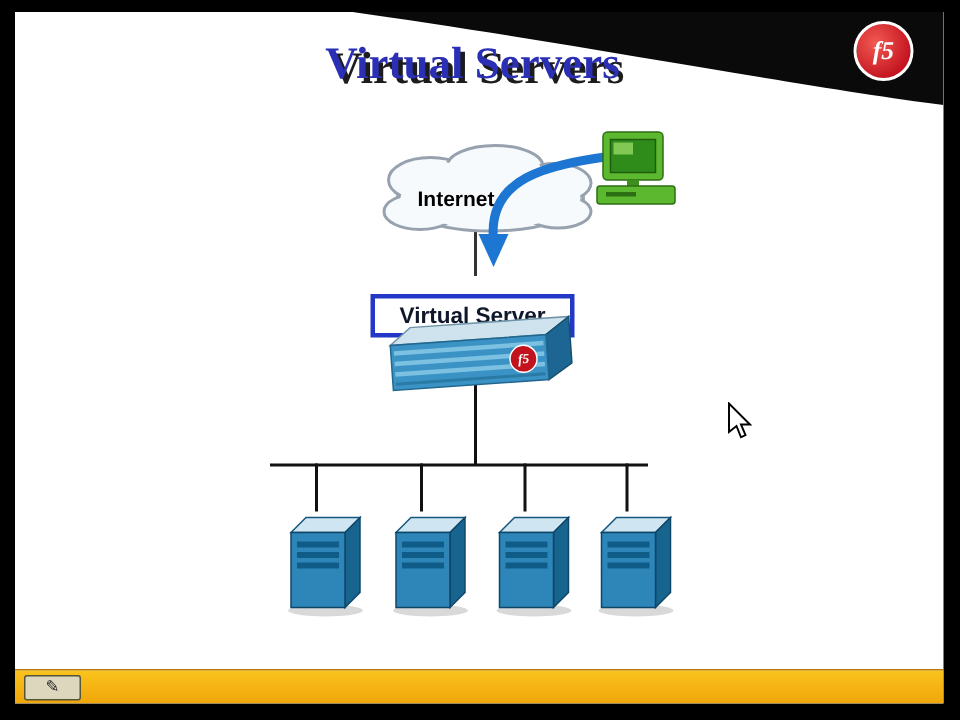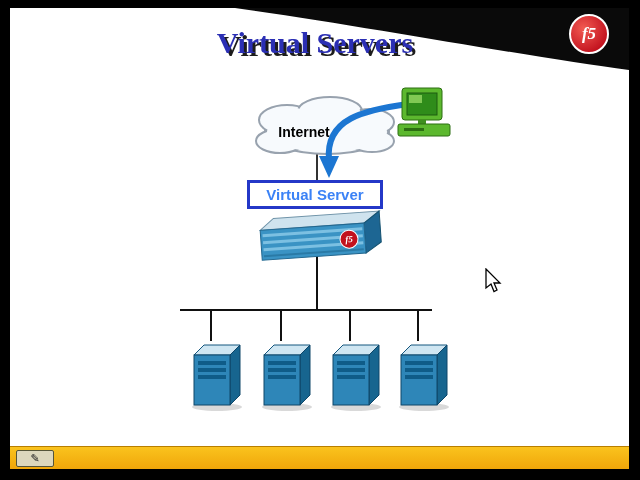--- a/index.html
+++ b/index.html
@@ -13,23 +13,23 @@
          color:#2b2fb4;text-shadow:3px 3px 0 #1c1c1c;}
   .f5logo{left:559px;top:6px;width:36px;height:36px;border-radius:50%;z-index:4;
           background:radial-gradient(circle at 35% 35%, #f25a52, #c2121e 75%);
           border:2px solid #fff;display:flex;align-items:center;justify-content:center;}
   .f5logo span{color:#fff;font-family:"Liberation Serif",serif;font-style:italic;
                font-weight:bold;font-size:17px;}
   .cloud{left:232px;top:86px;z-index:2;}
   .computer{left:386px;top:78px;z-index:4;}
   .arrow{left:295px;top:86px;z-index:3;}
   .connector{left:306px;top:140px;width:2px;height:36px;background:#333;}
-  .vsbox{left:237px;top:172px;width:136px;height:29px;box-sizing:border-box;
+  .vsbox{left:237px;top:188px;width:136px;height:29px;box-sizing:border-box;
          border:3px solid #2438c8;background:#fff;display:flex;align-items:center;
-         justify-content:center;font-weight:bold;font-size:15px;color:#3b82f6;z-index:2;}
+         justify-content:center;font-weight:bold;font-size:15px;color:#0f172a;z-index:2;}
   .appliance{left:243px;top:202px;z-index:2;}
   .busv{left:306px;top:248px;width:2px;height:54px;background:#111;}
   .bush{left:170px;top:301px;width:252px;height:2px;background:#111;}
   .stub{top:301px;width:2px;height:32px;background:#111;}
   .server{top:332px;}
   .cursor{left:474px;top:260px;z-index:9;}
   .bottombar{left:0;top:438px;width:619px;height:22px;
              background:linear-gradient(180deg,#fac31d 0%,#f0a60a 100%);
              border-top:1px solid #b87e00;z-index:5;}
   .pentool{position:absolute;left:6px;top:3px;width:36px;height:15px;background:#dcd7bd;

